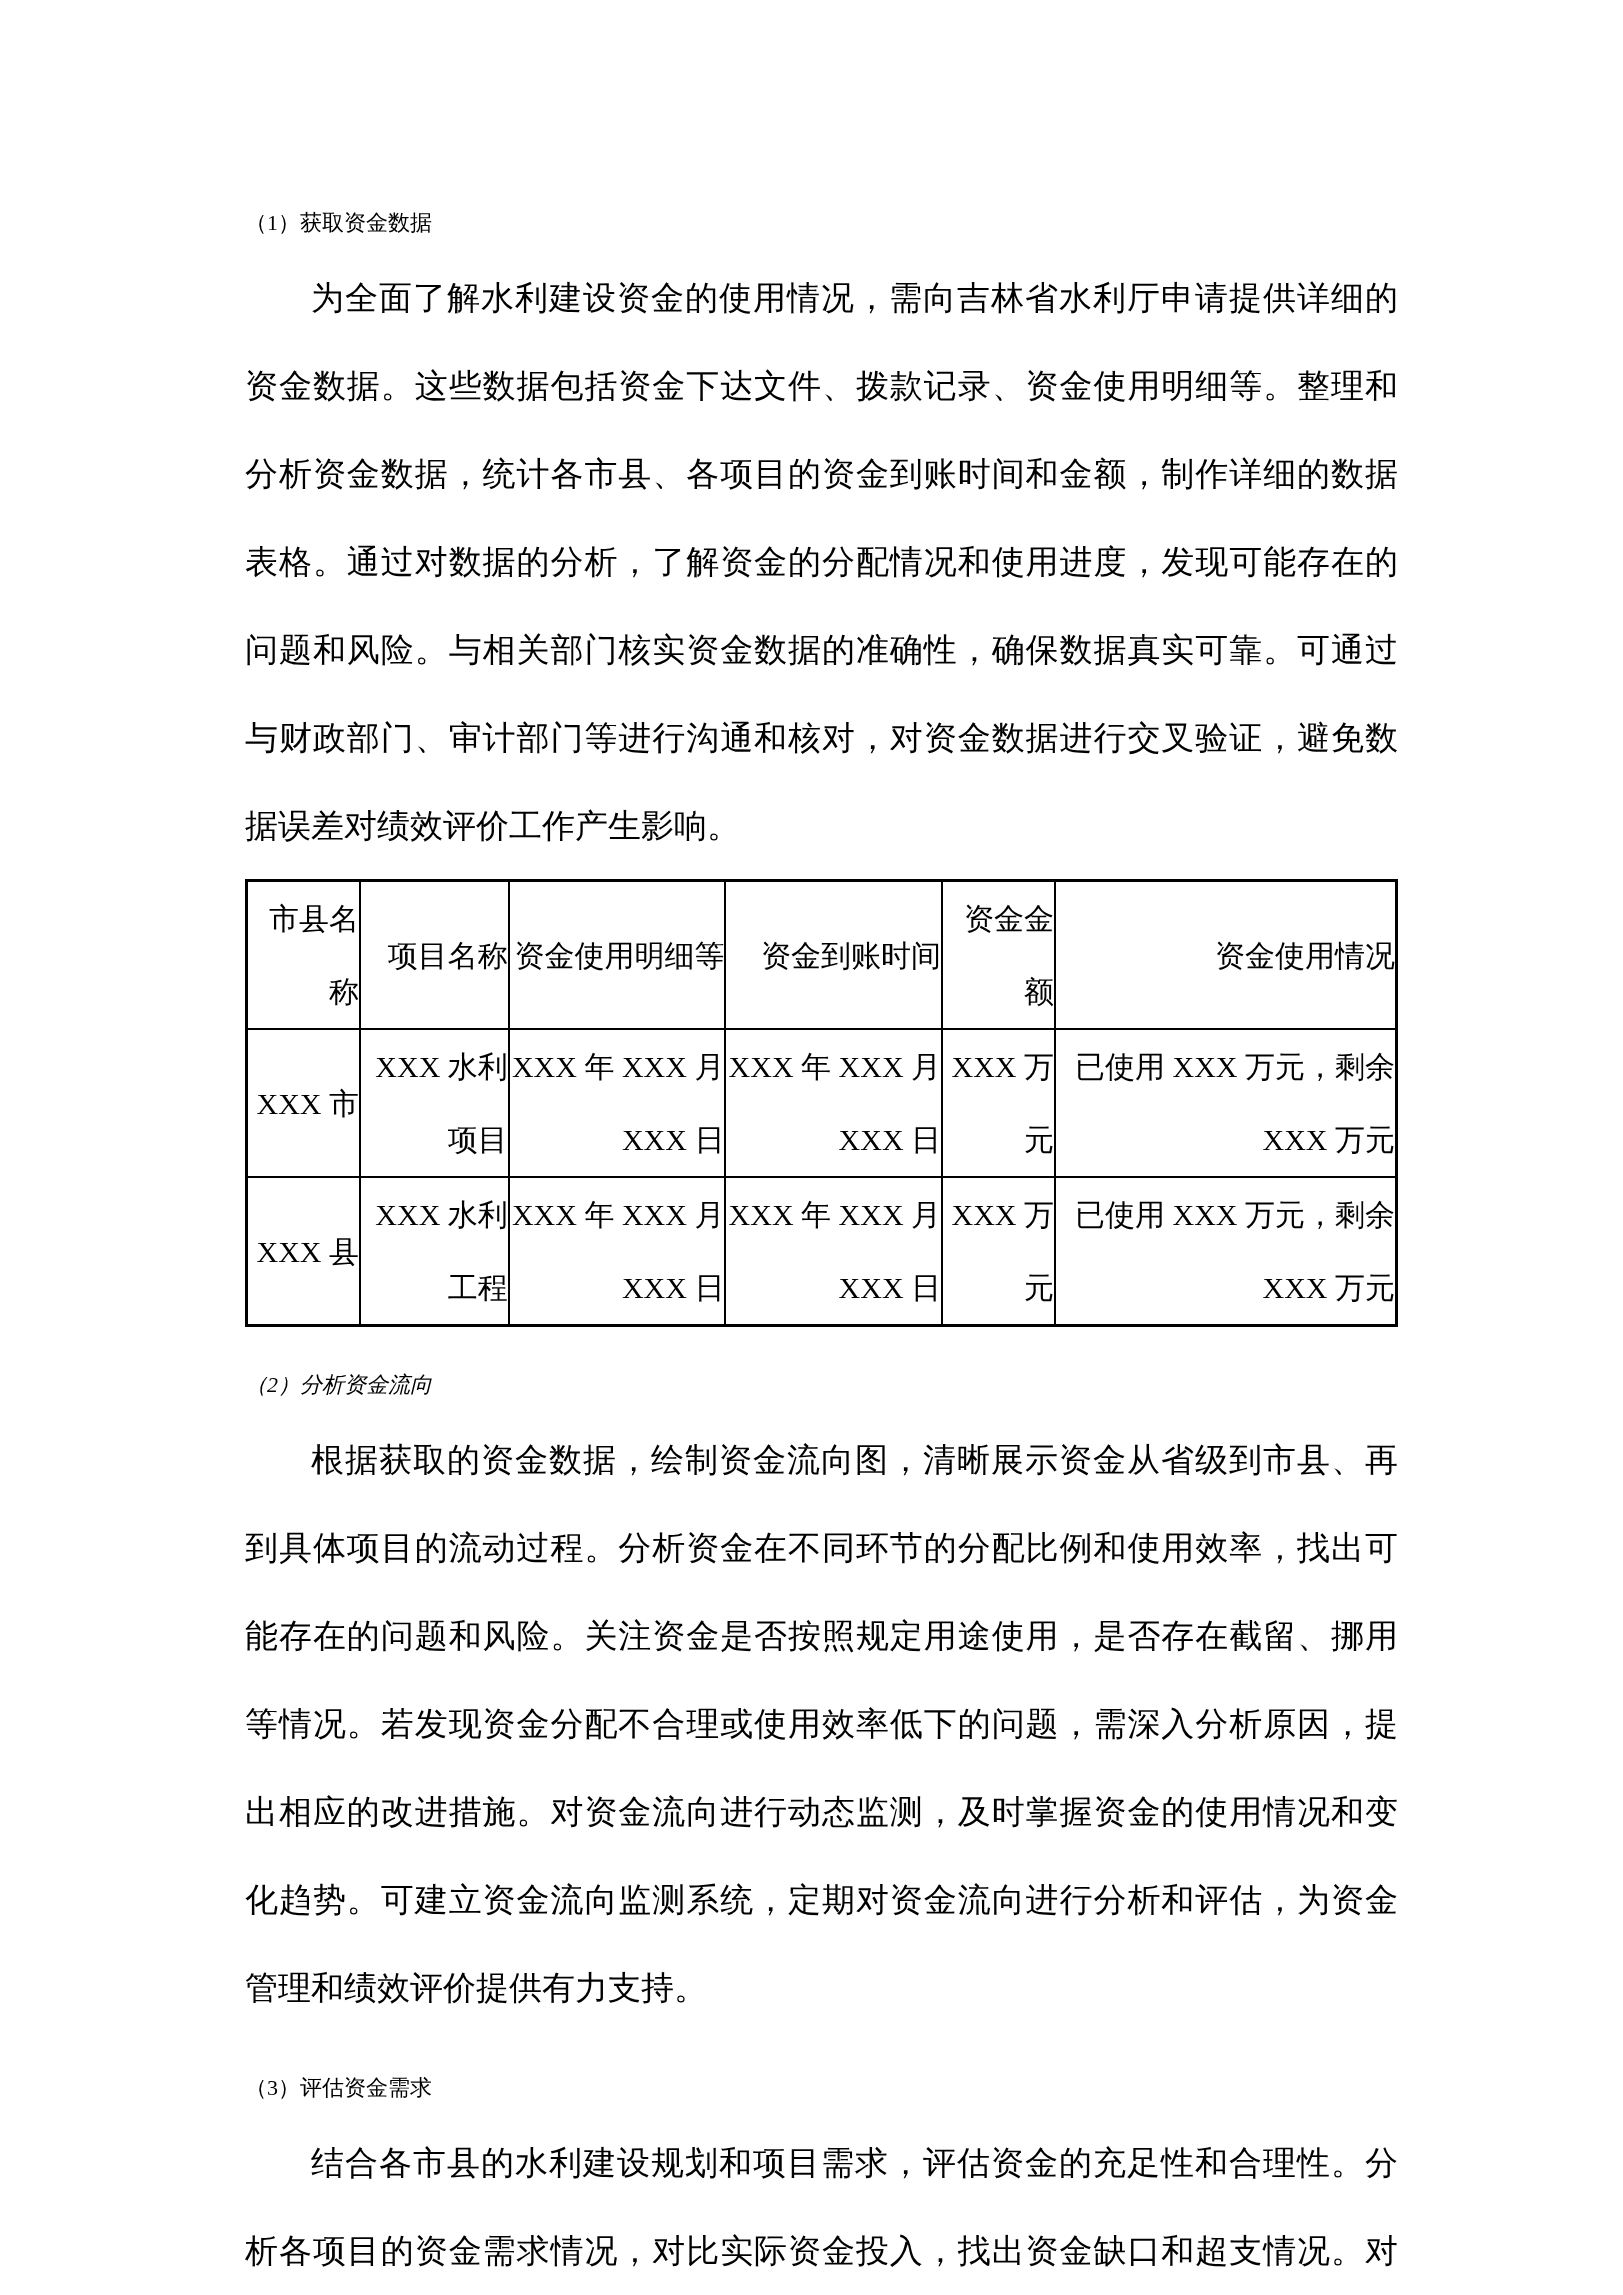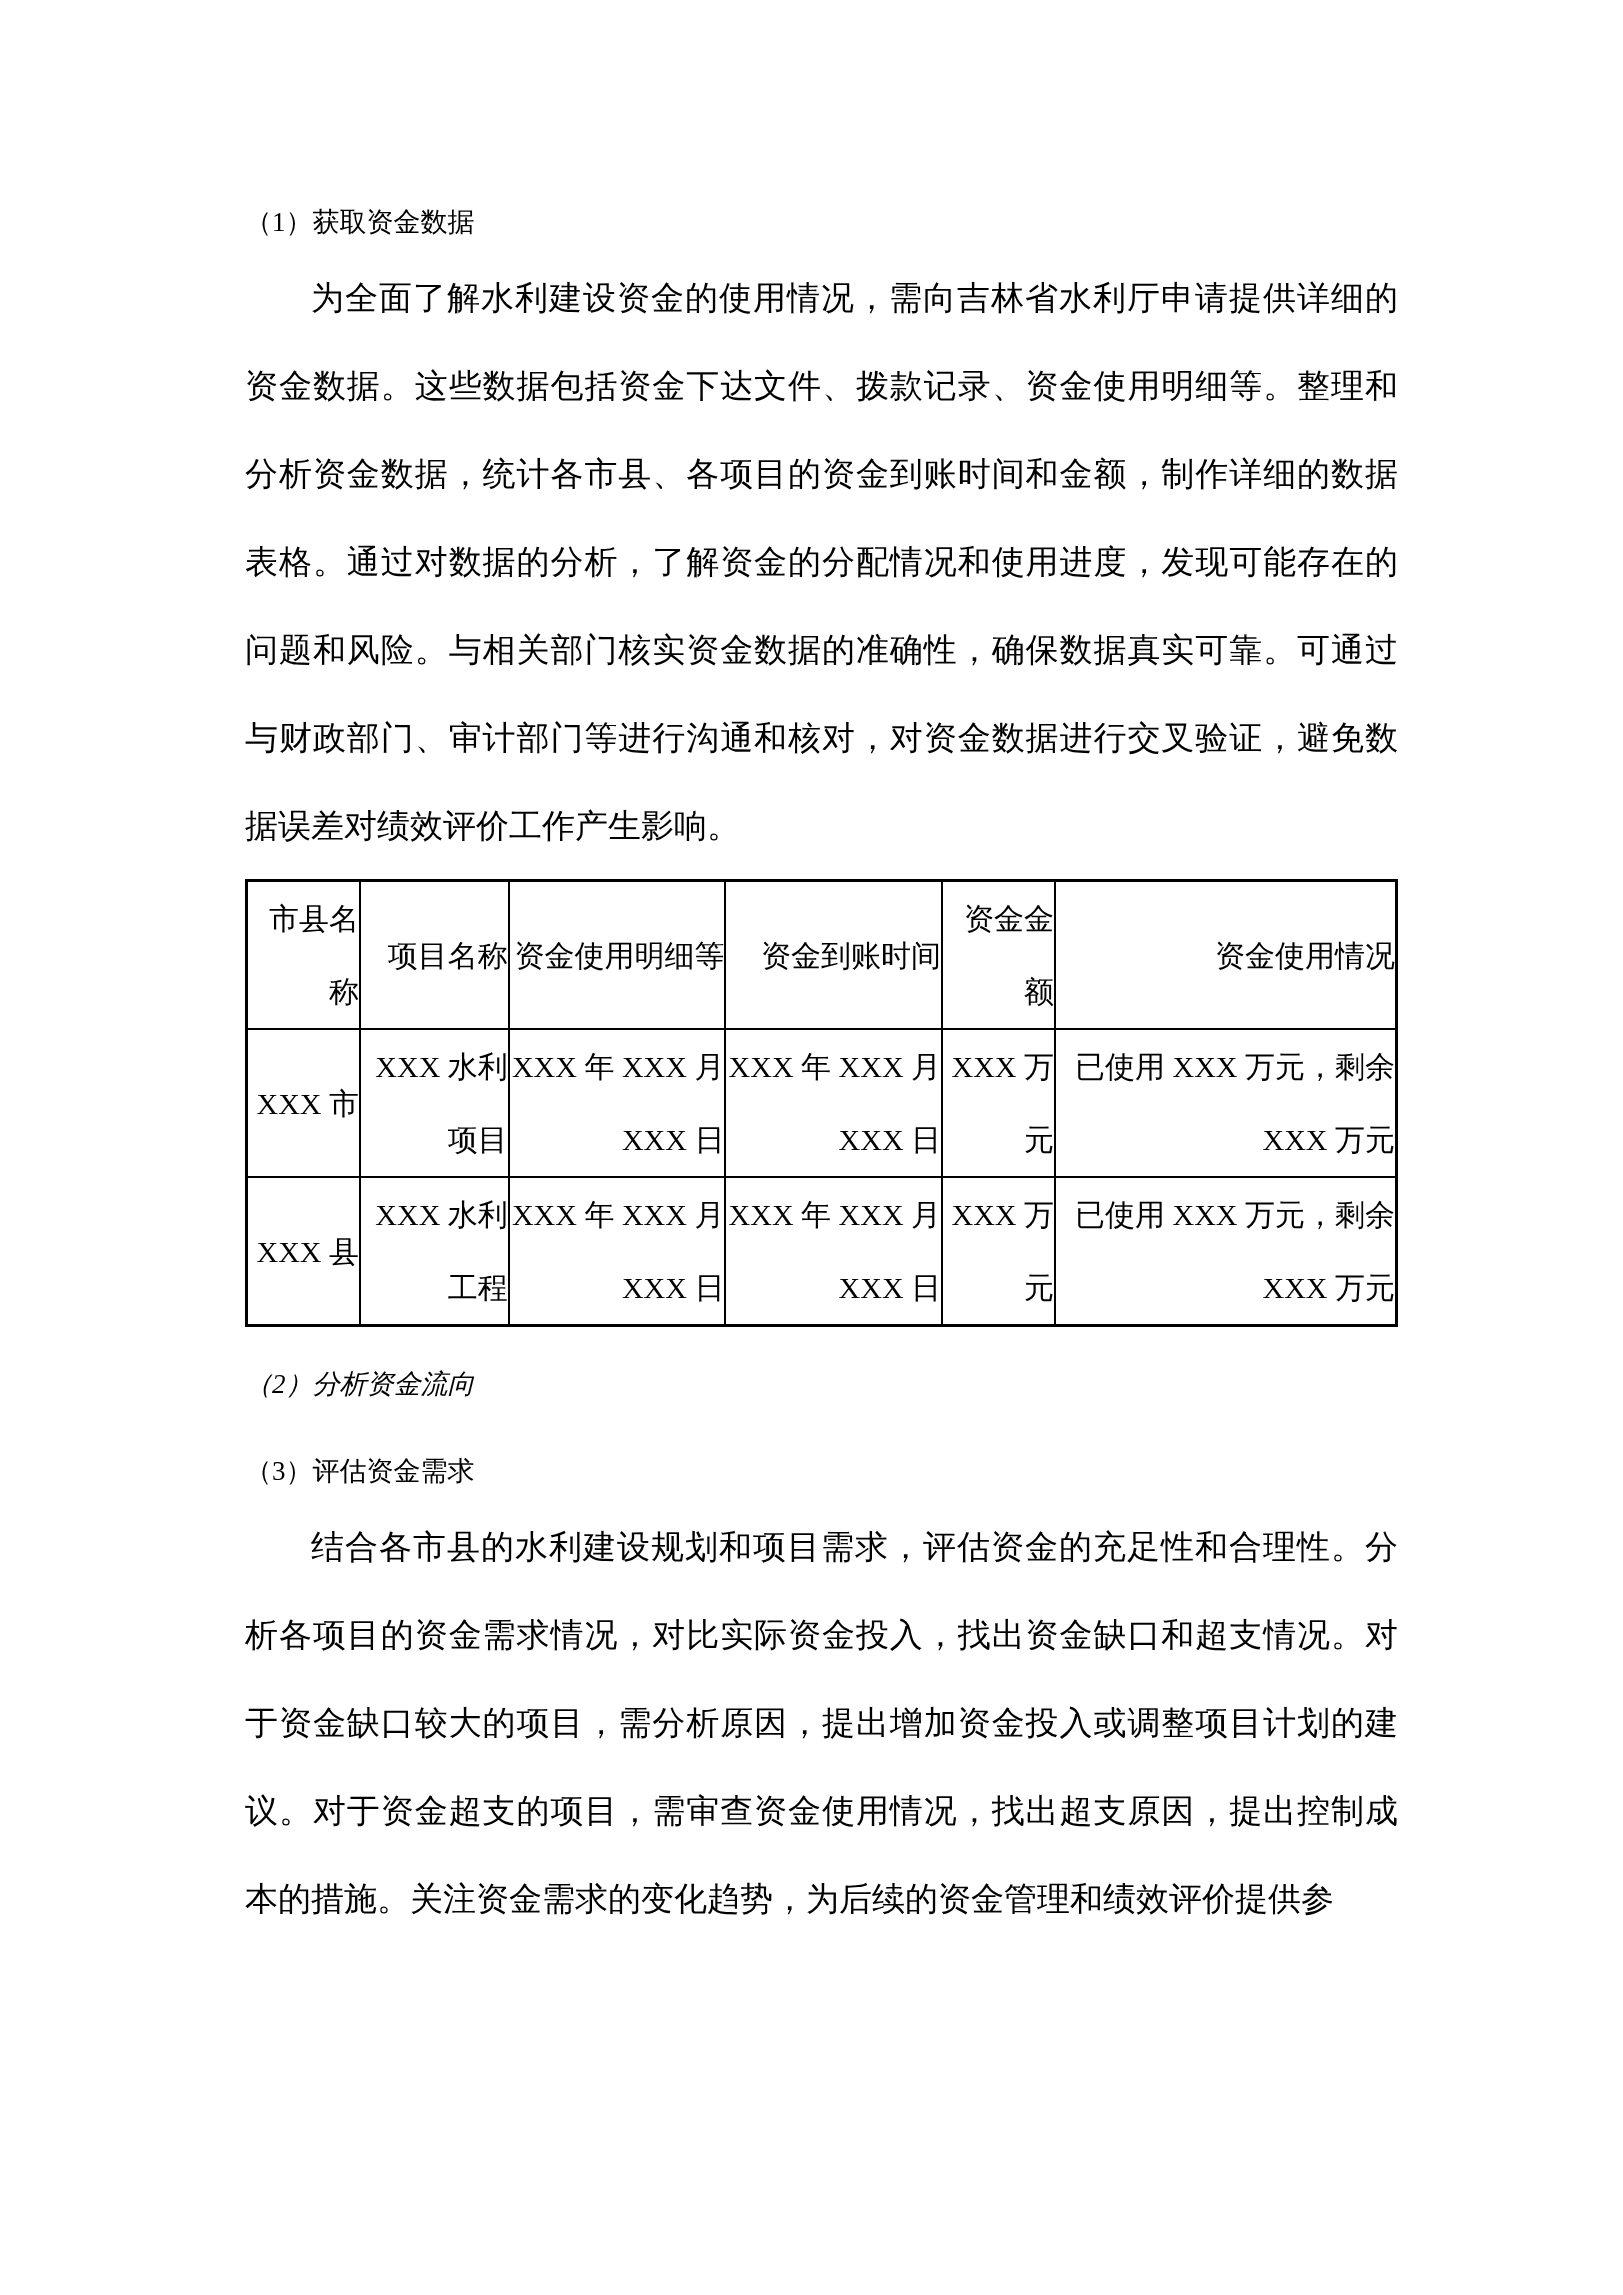--- a/index.html
+++ b/index.html
@@ -9,21 +9,21 @@
     color: #000000;
     font-family: "Liberation Serif", "DejaVu Serif", serif;
     overflow: hidden;
   }
   .page {
     box-sizing: border-box;
     width: 1623px; height: 2295px;
     padding: 191px 225px 0 245px;
   }
   .heading {
-    font-size: 27px;
+    font-size: 22px;
     line-height: 63px;
     white-space: pre;
   }
   .heading.sec2 { margin-top: 26px; font-style: italic; }
   .heading.sec3 { margin-top: 23.6px; }
   p.body-para {
     margin: 0;
     font-size: 33px;
     line-height: 88px;
     text-align: justify;
@@ -104,19 +104,20 @@
         <td>XXX 万
 元</td>
         <td>已使用 XXX 万元，剩余
 XXX 万元</td>
       </tr>
     </tbody>
   </table>
 
   <div class="heading sec2">（2）分析资金流向</div>
 
+  <p class="body-para">根据获取的资金数据，绘制资金流向图，清晰展示资金从省级到市县、再到具体项目的流动过程。分析资金在不同环节的分配比例和使用效率，找出可能存在的问题和风险。关注资金是否按照规定用途使用，是否存在截留、挪用等情况。若发现资金分配不合理或使用效率低下的问题，需深入分析原因，提出相应的改进措施。对资金流向进行动态监测，及时掌握资金的使用情况和变化趋势。可建立资金流向监测系统，定期对资金流向进行分析和评估，为资金管理和绩效评价提供有力支持。</p>
 
   <div class="heading sec3">（3）评估资金需求</div>
 
   <p class="body-para">结合各市县的水利建设规划和项目需求，评估资金的充足性和合理性。分析各项目的资金需求情况，对比实际资金投入，找出资金缺口和超支情况。对于资金缺口较大的项目，需分析原因，提出增加资金投入或调整项目计划的建议。对于资金超支的项目，需审查资金使用情况，找出超支原因，提出控制成本的措施。关注资金需求的变化趋势，为后续的资金管理和绩效评价提供参</p>
 
 </div>
 
 
 </body></html>

